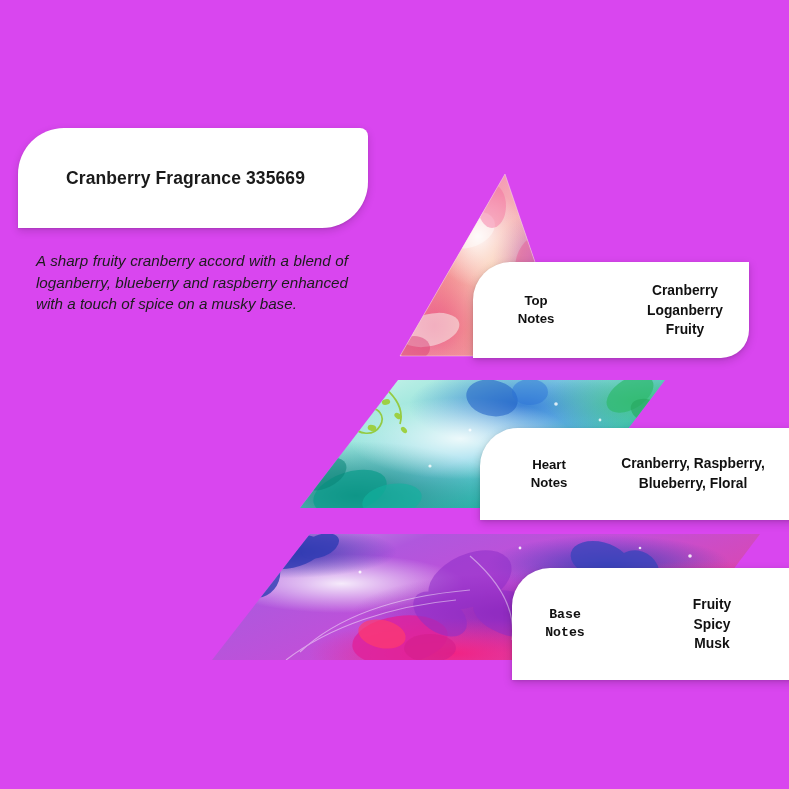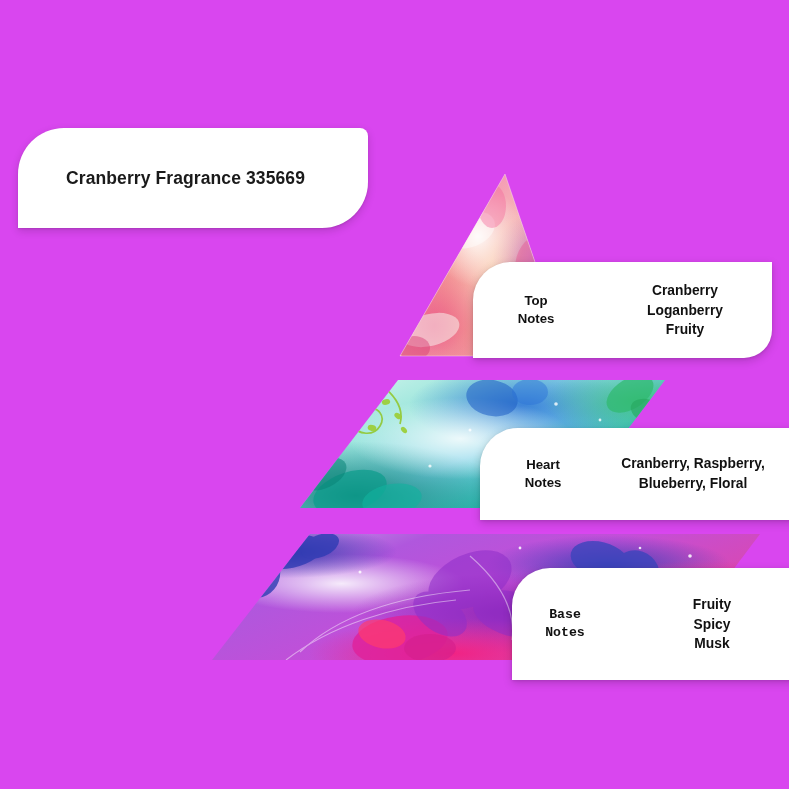--- a/index.html
+++ b/index.html
@@ -86,35 +86,35 @@
     font-weight: bold;
     color: #111111;
     line-height: 1.42;
     text-align: center;
     white-space: pre-line;
   }
 
   #card-top {
     left: 473px;
     top: 262px;
-    width: 299px;
+    width: 276px;
     height: 96px;
     border-radius: 38px 0 28px 0;
   }
   #card-top .label   { position: absolute; left: 22px;  top: 50%; transform: translateY(-50%); width: 82px; }
   #card-top .values  { position: absolute; left: 130px; top: 50%; transform: translateY(-50%); width: 164px; }
 
   #card-heart {
     left: 480px;
     top: 428px;
     width: 315px;
     height: 92px;
     border-radius: 38px 0 0 0;
   }
-  #card-heart .label  { position: absolute; left: 22px;  top: 50%; transform: translateY(-50%); width: 82px; }
+  #card-heart .label  { position: absolute; left: 28px;  top: 50%; transform: translateY(-50%); width: 82px; }
   #card-heart .values { position: absolute; left: 120px; top: 50%; transform: translateY(-50%); width: 186px; }
 
   #card-base {
     left: 512px;
     top: 568px;
     width: 283px;
     height: 112px;
     border-radius: 38px 0 0 0;
   }
   #card-base .label   { position: absolute; left: 12px;  top: 50%; transform: translateY(-50%); width: 82px; font-family: Liberation Mono, monospace; }
@@ -122,20 +122,21 @@
 </style>
 </head>
 <body>
 
 <div id="stage">
 
   <div class="title-card">
     <div class="title-text">Cranberry Fragrance 335669</div>
   </div>
 
+  <div class="description">A sharp fruity cranberry accord with a blend of loganberry, blueberry and raspberry enhanced with a touch of spice on a musky base.</div>
 
   <svg id="pyramid" viewBox="0 0 789 789" xmlns="http://www.w3.org/2000/svg">
     <defs>
 
       <clipPath id="clip-top">
         <polygon points="505,174 567,356 400,356"></polygon>
       </clipPath>
       <linearGradient id="g-top-a" x1="0" y1="0" x2="1" y2="1">
         <stop offset="0%" stop-color="#f7c9d6"></stop>
         <stop offset="30%" stop-color="#f49ab4"></stop>

